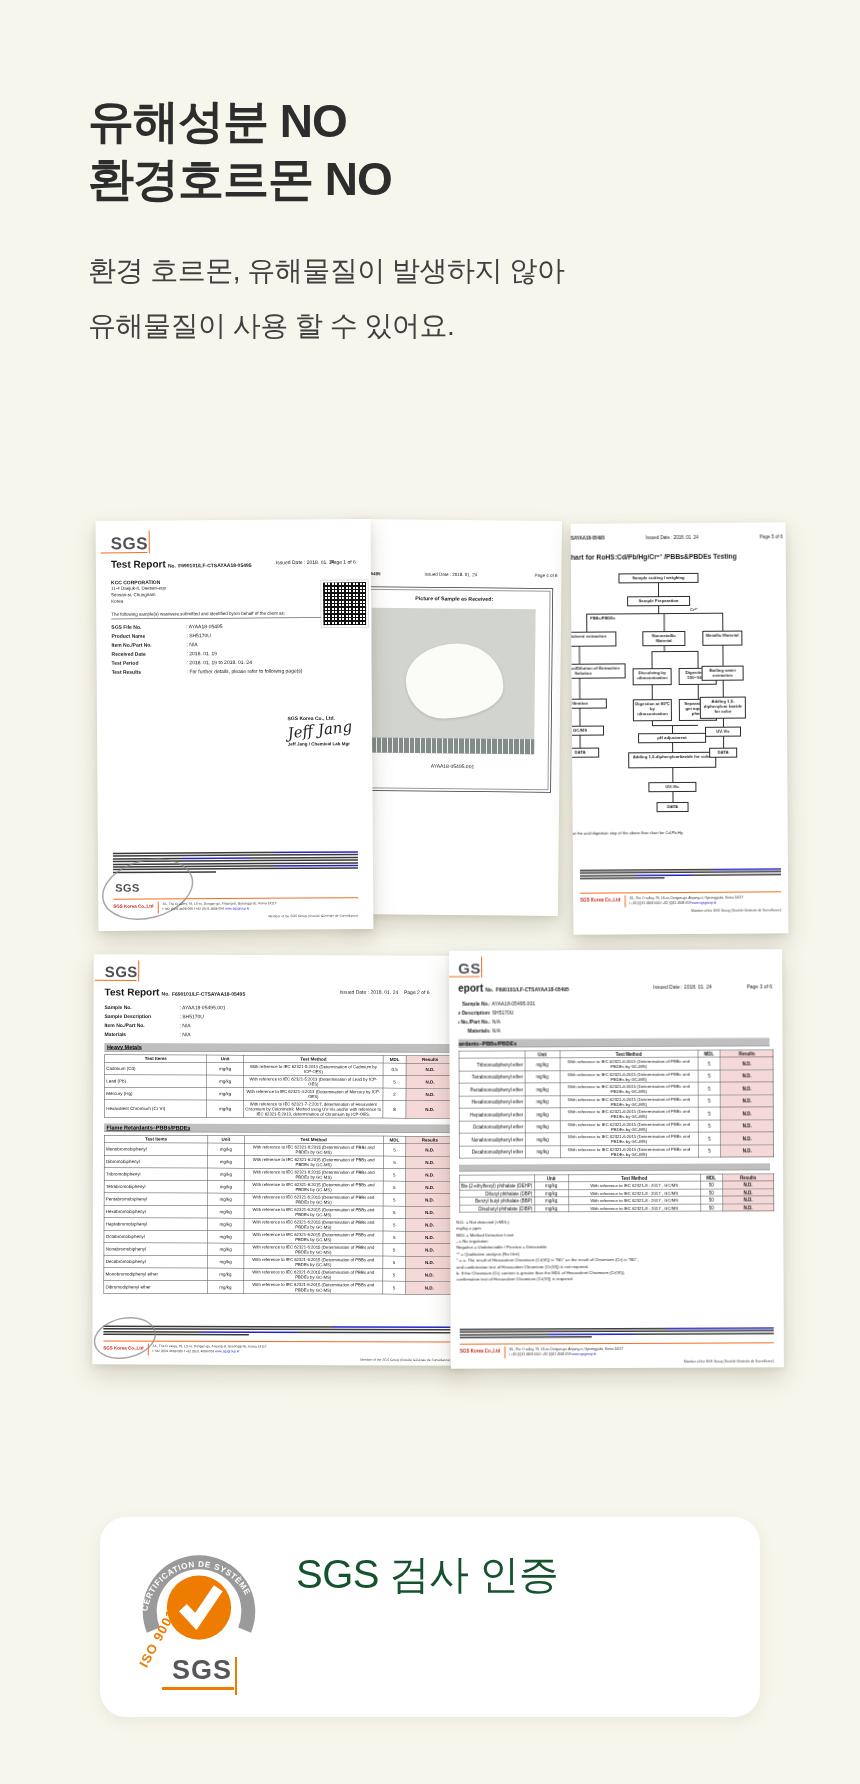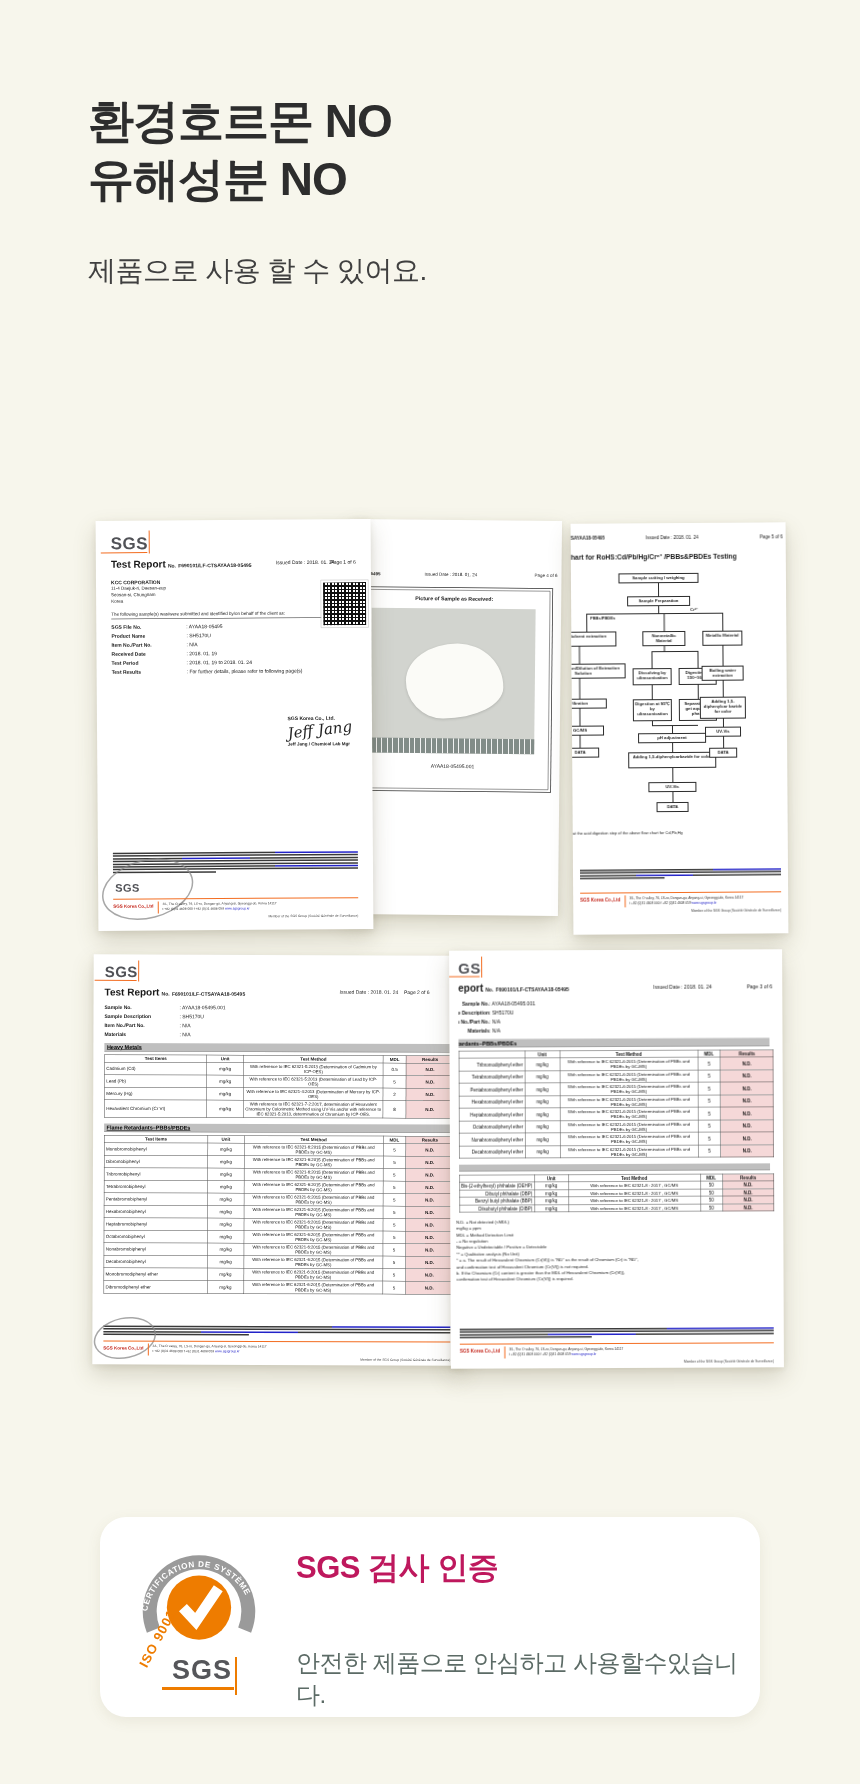--- a/index.html
+++ b/index.html
@@ -71,34 +71,35 @@
   .vl{position:absolute;width:2px;background:#2b2b2b;}
   .hl{position:absolute;height:2px;background:#2b2b2b;}
   .flbl{position:absolute;font-size:8px;font-weight:bold;}
 
   
   .cert-card{position:absolute;left:100px;top:1517px;width:660px;height:200px;background:#fff;border-radius:26px;box-shadow:0 4px 14px rgba(120,110,70,.10);}
   .badge{position:absolute;left:34px;top:22px;width:130px;height:156px;}
   .badge .iso{position:absolute;left:-8px;top:92px;transform:rotate(-62deg);color:#ee7c00;font-weight:bold;font-size:13px;letter-spacing:1px;}
   .badge .bsgs{position:absolute;left:28px;top:116px;font-size:27px;font-weight:800;color:#55565a;letter-spacing:1px;border-bottom:3px solid #ee7c00;padding:0 2px 1px 10px;}
   .badge .bsgs::after{content:"";position:absolute;right:-3px;top:2px;bottom:-8px;width:2px;background:#ee7c00;}
-  .cert-title{position:absolute;left:196px;top:30px;font-size:31px;font-weight:700;color:#be185d;letter-spacing:-0.5px;}
+  .cert-title{position:absolute;left:196px;top:30px;font-size:40px;font-weight:400;color:#14532d;letter-spacing:-0.5px;}
   .cert-line{position:absolute;left:196px;font-size:24px;color:#5c6b66;letter-spacing:-0.5px;}
 </style>
 </head>
 <body>
 
 <div class="canvas">
 
   <div class="hero-title">
+    <div>유해성분 NO</div>
     <div>환경호르몬 NO</div>
-    <div>유해성분 NO</div>
   </div>
   <div class="hero-body">
-    <div>제품으로 사용 할 수 있어요.</div>
+    <div>환경 호르몬, 유해물질이 발생하지 않아</div>
+    <div>유해물질이 사용 할 수 있어요.</div>
   </div>
 
   <div class="page" style="left:348px;top:520px;width:212px;height:395px;transform:rotate(.6deg);z-index:1;">
     <div class="inner" style="width:424px;height:790px;">
       <div style="position:relative;height:100%;">
         <div style="position:absolute;left:0;top:104px;font-size:9px;font-weight:bold;">AYAA18-05495</div>
         <div style="position:absolute;left:150px;top:104px;font-size:9px;">Issued Date :   2018. 01. 24</div>
         <div style="position:absolute;right:8px;top:104px;font-size:9px;">Page 4 of 6</div>
         <div class="frame" style="left:18px;top:140px;width:382px;height:396px;">
           <div style="font-size:10.5px;font-weight:bold;text-align:center;margin-top:10px;">Picture of Sample as Received:</div>
@@ -702,16 +703,15 @@
         <text font-size="7.6" font-weight="bold" fill="#ffffff" letter-spacing="0.6">
           <textPath href="#arcTxt" startOffset="11%">CERTIFICATION DE SYSTÈME</textPath>
         </text>
         <circle cx="60" cy="64" r="30" fill="#ee7c00"></circle>
         <path d="M 45 64 L 57 77 L 78 46" stroke="#ffffff" stroke-width="10" fill="none"></path>
       </svg>
       <div class="iso">ISO 9001</div>
       <div class="bsgs">SGS</div>
     </div>
     <div class="cert-title">SGS 검사 인증</div>
-    <div class="cert-line" style="top:130px;">안전한 제품으로 안심하고 사용할수있습니다.</div>
   </div>
 
 </div>
 
 </body></html>

